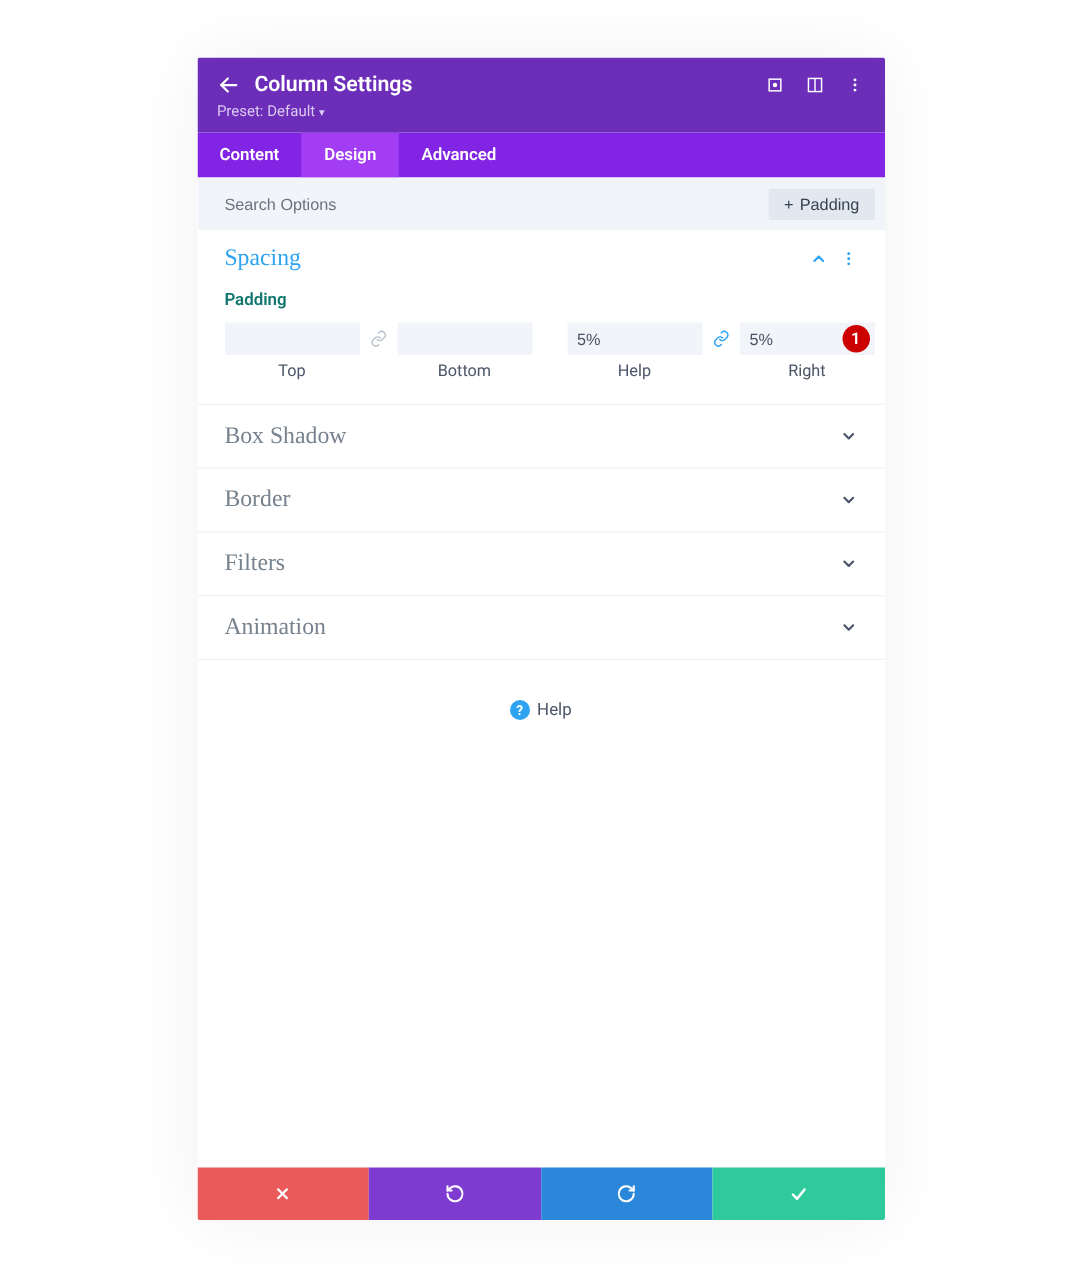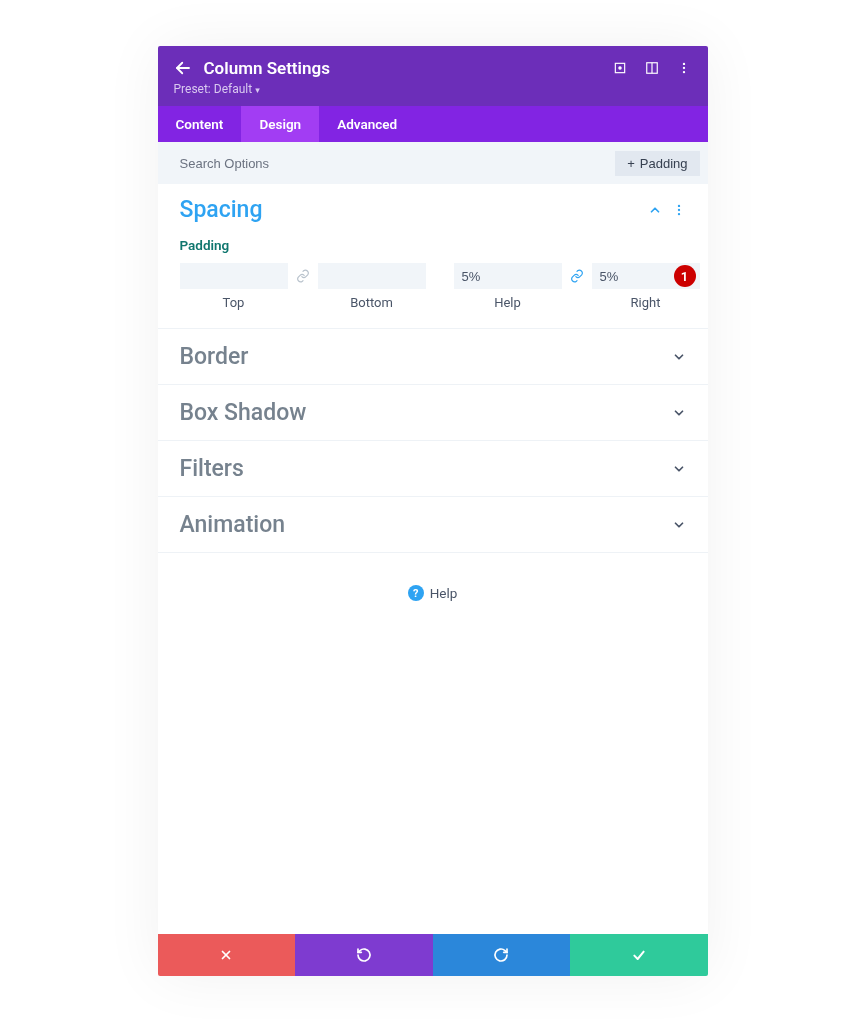--- a/index.html
+++ b/index.html
@@ -118,22 +118,23 @@
   .section {
     padding: 12px 22px 18px 22px;
     border-bottom: 1px solid #eef2f6;
   }
   .section-head {
     display: flex;
     align-items: center;
     justify-content: space-between;
   }
   .section-title {
-    font-size: 23px;
+    font-size: 19px;
     font-weight: 500;
+    font-family: Liberation Serif, serif;
   }
   .section.open .section-title { color: #2ea3f2; }
   .section.closed { padding: 14px 22px; }
   .section.closed .section-title { color: #76828e; }
   .section-head-icons {
     display: flex;
     gap: 10px;
     align-items: center;
     color: #2ea3f2;
   }
@@ -371,34 +372,34 @@
         <input class="pad-input" value="5%" style="">
         <span class="pad-label">Right</span>
       </div>
 
       <div class="badge-1">1</div>
     </div>
   </div>
 
   <div class="section closed">
     <div class="section-head">
-      <span class="section-title">Border</span>
+      <span class="section-title">Box Shadow</span>
       <div class="section-head-icons closed">
         <span class="chev">
           <svg viewBox="0 0 24 24" width="14" height="14" fill="none" stroke="#4a5568" stroke-width="3" stroke-linecap="round" stroke-linejoin="round">
               <polyline points="6 9 12 15 18 9"></polyline>
             </svg>
         </span>
       </div>
     </div>
   </div>
 
   <div class="section closed">
     <div class="section-head">
-      <span class="section-title">Box Shadow</span>
+      <span class="section-title">Border</span>
       <div class="section-head-icons closed">
         <span class="chev">
           <svg viewBox="0 0 24 24" width="14" height="14" fill="none" stroke="#4a5568" stroke-width="3" stroke-linecap="round" stroke-linejoin="round">
               <polyline points="6 9 12 15 18 9"></polyline>
             </svg>
         </span>
       </div>
     </div>
   </div>
 

